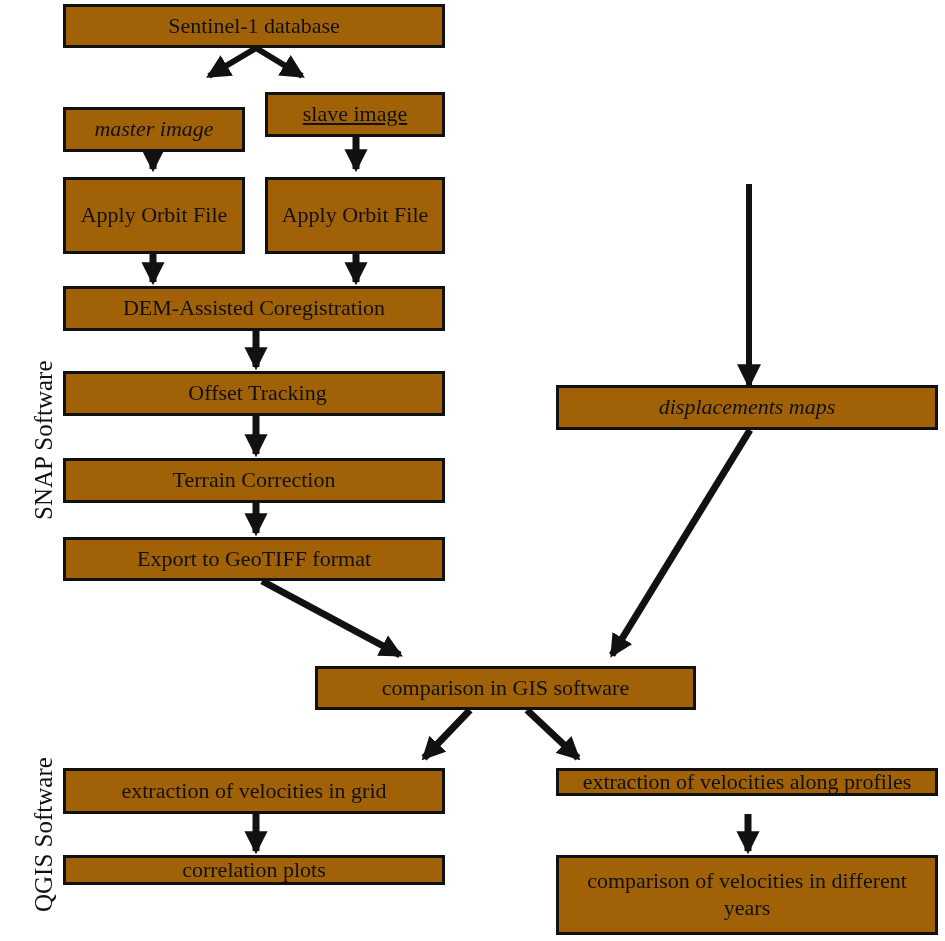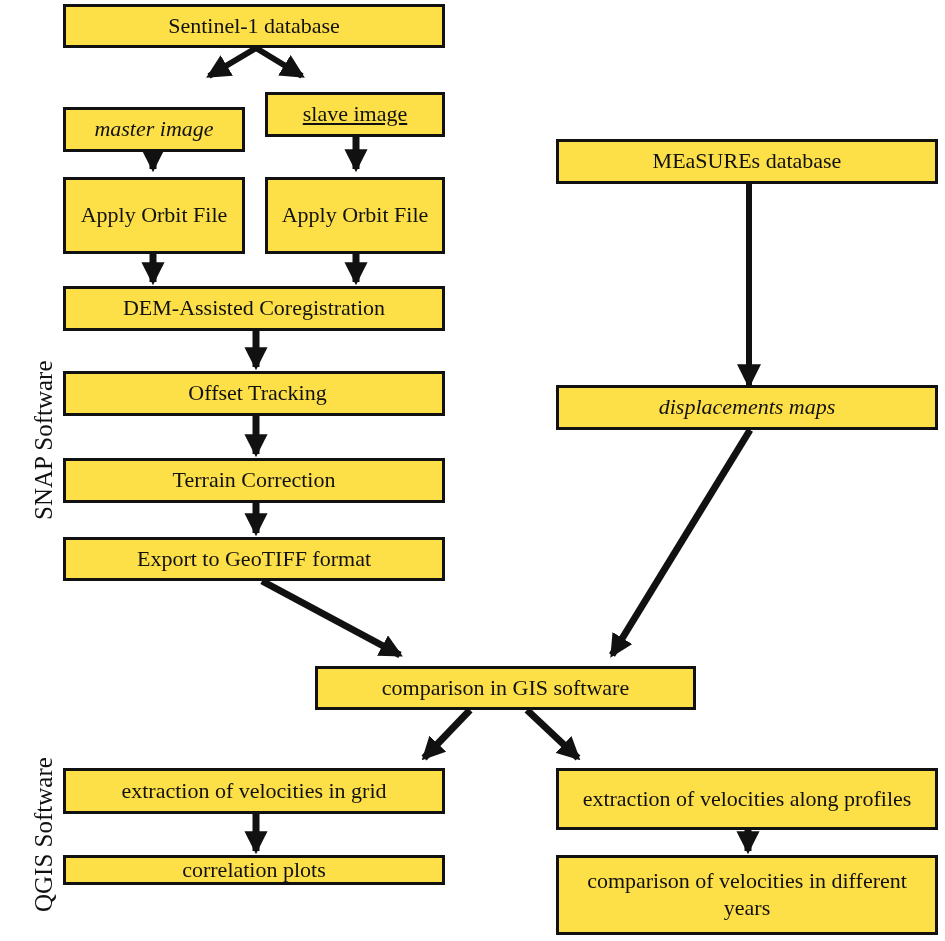--- a/index.html
+++ b/index.html
@@ -12,21 +12,21 @@
     width: 945px;
     height: 941px;
     background: #ffffff;
     overflow: hidden;
     font-family: "Liberation Serif", "DejaVu Serif", serif;
   }
   .node {
     position: absolute;
     box-sizing: border-box;
     border: 3px solid #111111;
-    background: #fde047;
+    background: #a16207;
     display: flex;
     align-items: center;
     justify-content: center;
     text-align: center;
     color: #111111;
     font-size: 22px;
     line-height: 1.22;
     padding: 2px 6px;
     z-index: 3;
   }
@@ -134,41 +134,38 @@
   </div>
 
   <div class="node" style="left:63px; top:537px; width:382px; height:44px;">
     <span class="nlabel">Export to GeoTIFF format</span>
   </div>
 
   <div class="node" style="left:63px; top:458px; width:382px; height:45px;">
     <span class="nlabel">Terrain Correction</span>
   </div>
 
-  <div class="node" style="left:556px; top:139px; width:382px; height:45px;">
-    <span class="nlabel">MEaSUREs database</span>
-  </div>
 
   <div class="node" style="left:556px; top:385px; width:382px; height:45px;font-style:italic;">
     <span class="nlabel">displacements maps</span>
   </div>
 
   <div class="node" style="left:315px; top:666px; width:381px; height:44px;">
     <span class="nlabel">comparison in GIS software</span>
   </div>
 
   <div class="node" style="left:63px; top:768px; width:382px; height:46px;">
     <span class="nlabel">extraction of velocities in grid</span>
   </div>
 
   <div class="node" style="left:63px; top:855px; width:382px; height:30px;">
     <span class="nlabel">correlation plots</span>
   </div>
 
-  <div class="node" style="left:556px; top:768px; width:382px; height:62px;">
+  <div class="node" style="left:556px; top:768px; width:382px; height:28px;">
     <span class="nlabel">extraction of velocities along profiles</span>
   </div>
 
   <div class="node" style="left:556px; top:855px; width:382px; height:80px;justify-content:flex-end;">
     <span class="nlabel">comparison of velocities in different years</span>
   </div>
 
 </div>
 
 </body></html>

